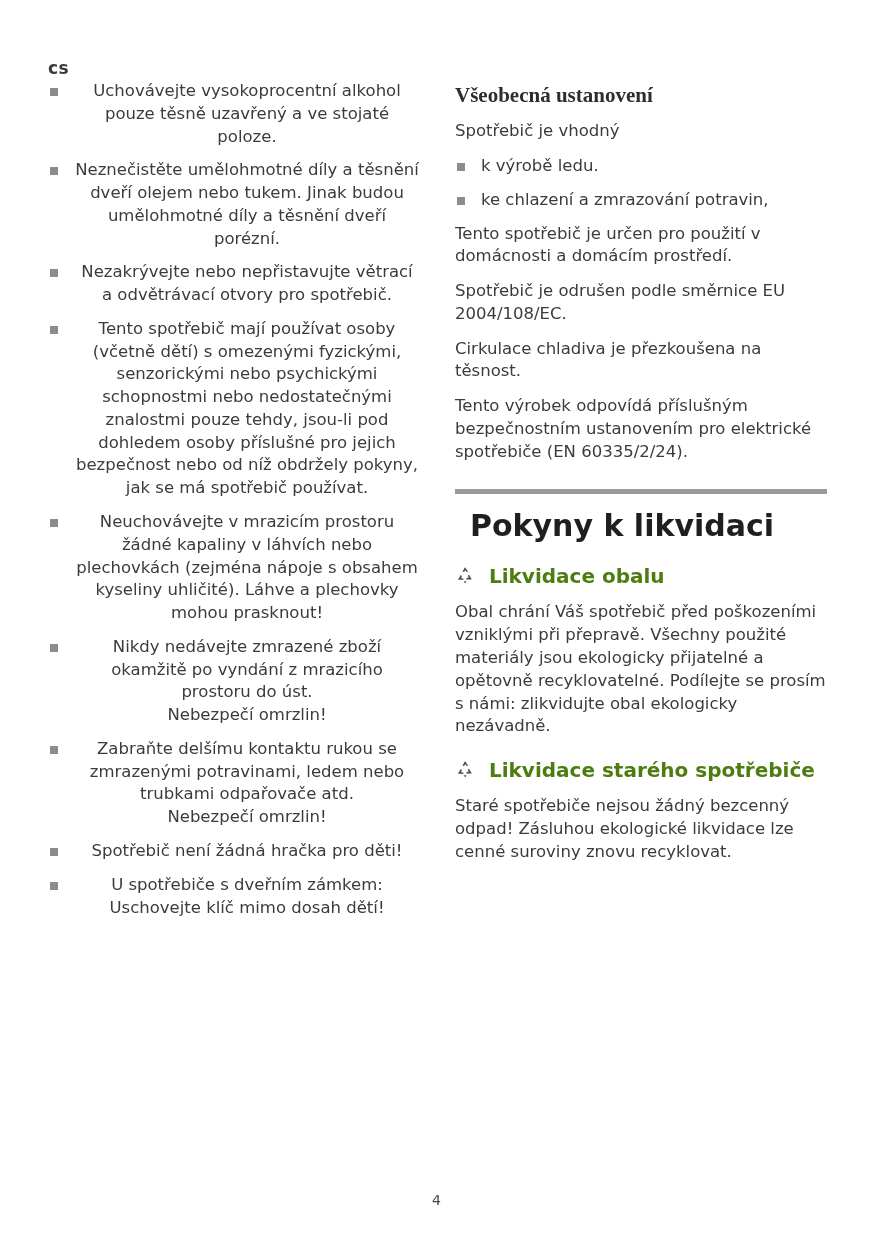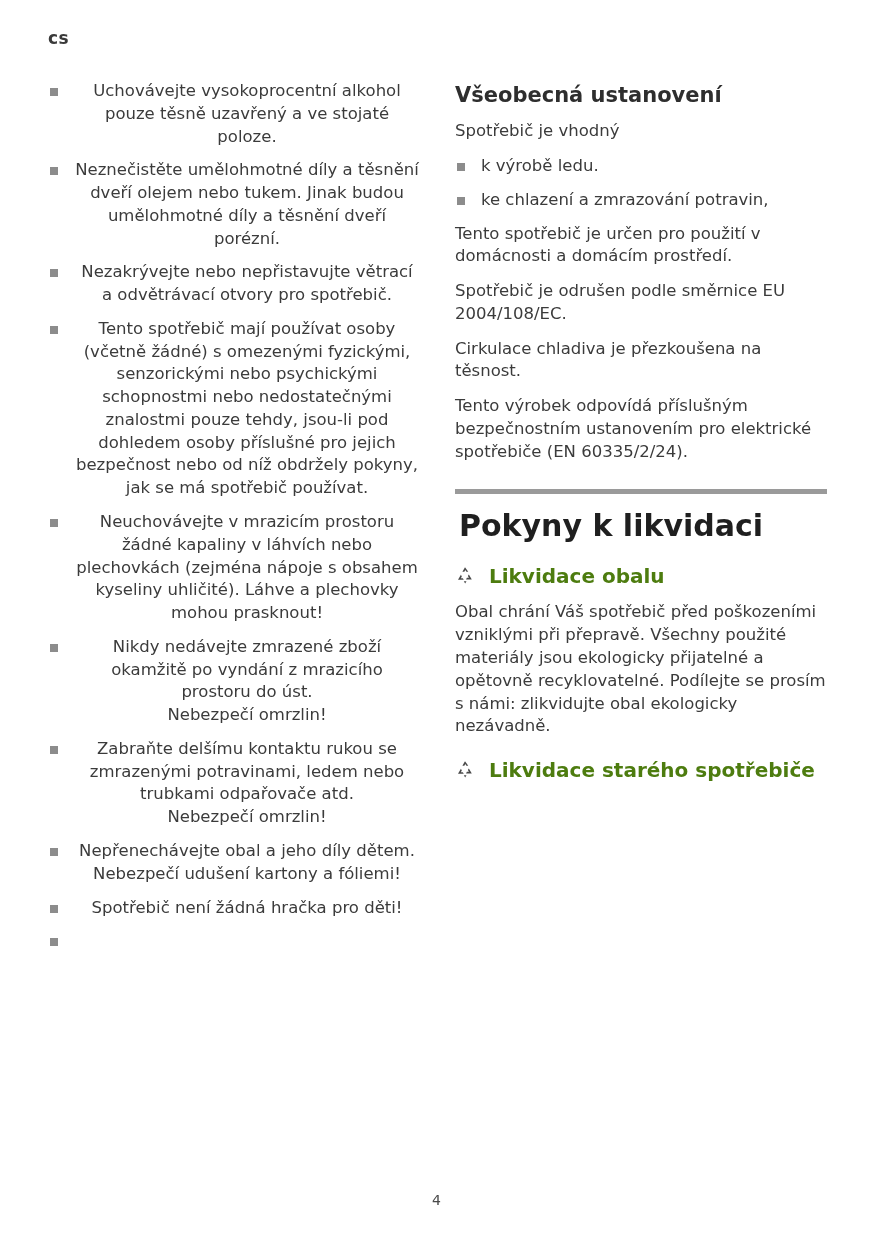--- a/index.html
+++ b/index.html
@@ -17,21 +17,21 @@
   }
   .page {
     position: absolute;
     left: 0; top: 0;
     width: 873px;
     height: 1242px;
   }
   .lang-tag {
     position: absolute;
     left: 48px;
-    top: 28px;
+    top: 58px;
     font-size: 17px;
     font-weight: bold;
     color: #3a3a3a;
     letter-spacing: 0.5px;
   }
   .col {
     position: absolute;
     top: 80px;
     width: 372px;
   }
@@ -70,21 +70,21 @@
     font-size: 21px;
     font-weight: bold;
     color: #2e2e2e;
     margin: 22px 0 12px 0;
     line-height: 1.25;
   }
   h1.big {
     font-size: 30px;
     font-weight: bold;
     color: #1f1f1f;
-    margin: 14px 0 16px 4px;
+    margin: 14px 0 16px 15px;
     line-height: 1.2;
   }
   h3.sub {
     font-size: 20px;
     font-weight: bold;
     color: #4d7c0f;
     margin: 20px 0 10px 0;
     line-height: 1.25;
   }
   .rule {
@@ -126,21 +126,21 @@
       <li>
         <span class="bullet"></span>
         <span class="nowrap-block">Neznečistěte umělohmotné díly a těsnění dveří olejem nebo tukem. Jinak budou umělohmotné díly a těsnění dveří porézní.</span>
       </li>
       <li>
         <span class="bullet"></span>
         <span class="nowrap-block">Nezakrývejte nebo nepřistavujte větrací a odvětrávací otvory pro spotřebič.</span>
       </li>
       <li>
         <span class="bullet"></span>
-        <span class="nowrap-block">Tento spotřebič mají používat osoby (včetně žádné) s omezenými fyzickými, senzorickými nebo psychickými schopnostmi nebo nedostatečnými znalostmi pouze tehdy, jsou-li pod dohledem osoby příslušné pro jejich bezpečnost nebo od níž obdržely pokyny, jak se má spotřebič používat.</span>
+        <span class="nowrap-block">Tento spotřebič mají používat osoby (včetně dětí) s omezenými fyzickými, senzorickými nebo psychickými schopnostmi nebo nedostatečnými znalostmi pouze tehdy, jsou-li pod dohledem osoby příslušné pro jejich bezpečnost nebo od níž obdržely pokyny, jak se má spotřebič používat.</span>
       </li>
       <li>
         <span class="bullet"></span>
         <span class="nowrap-block">Neuchovávejte v mrazicím prostoru žádné kapaliny v láhvích nebo plechovkách (zejména nápoje s obsahem kyseliny uhličité). Láhve a plechovky mohou prasknout!</span>
       </li>
       <li>
         <span class="bullet"></span>
         <span class="nowrap-block">Nikdy nedávejte zmrazené zboží okamžitě po vyndání z mrazicího prostoru do úst.
 Nebezpečí omrzlin!</span>
       </li>
@@ -148,37 +148,36 @@
         <span class="bullet"></span>
         <span class="nowrap-block">Zabraňte delšímu kontaktu rukou se zmrazenými potravinami, ledem nebo trubkami odpařovače atd.
 Nebezpečí omrzlin!</span>
       </li>
     </ul>
 
 
     <ul>
       <li>
         <span class="bullet"></span>
-        <span class="nowrap-block">Nepřenechávejte obal a jeho díly dětem.
-Nebezpečí udušení kartony a fóliemi!</span>
       </li>
       <li>
         <span class="bullet"></span>
         <span class="nowrap-block">Spotřebič není žádná hračka pro děti!</span>
       </li>
       <li>
         <span class="bullet"></span>
+        <span class="nowrap-block">U spotřebiče s dveřním zámkem: Uschovejte klíč mimo dosah dětí!</span>
       </li>
     </ul>
 
   </div>
 
   <div class="col col-right">
 
-    <h2 class="section" style="margin-top:2px;">Všeobecná ustanovení</h2>
+    <h2 class="section" style="margin-top:2px;font-family:Liberation Serif, serif;">Všeobecná ustanovení</h2>
 
     <p>Spotřebič je vhodný</p>
 
     <ul>
       <li>
         <span class="bullet"></span>
         <span>k výrobě ledu.</span>
       </li>
       <li>
         <span class="bullet"></span>
@@ -215,18 +214,19 @@
         <svg width="20" height="20" viewBox="0 0 24 24" aria-hidden="true">
           <path d="M12 2.6 8.9 8h2.3l1.2-2.1L13.7 8h2.2L12 2.6z" fill="#4a4a4a"></path>
           <path d="M4.2 17.8 10.5 17.8 9.4 15.8 7 15.8 8.2 13.7 7.1 11.8 3.6 17.8z" fill="#4a4a4a"></path>
           <path d="M20 17.2 16.6 11.4 15.5 13.3 16.7 15.4 14.3 15.4 13.2 17.3 20 17.3z" fill="#4a4a4a"></path>
           <path d="M10.6 19.6 13.8 19.6 12.2 22.1 10.6 19.6z" fill="#4a4a4a"></path>
         </svg>
       </span>
       <span>Likvidace starého spotřebiče</span>
     </h3>
 
+    <p>Staré spotřebiče nejsou žádný bezcenný odpad! Zásluhou ekologické likvidace lze cenné suroviny znovu recyklovat.</p>
 
   </div>
 
   <div class="pagenum">4</div>
 
 </div>
 
 </body></html>

